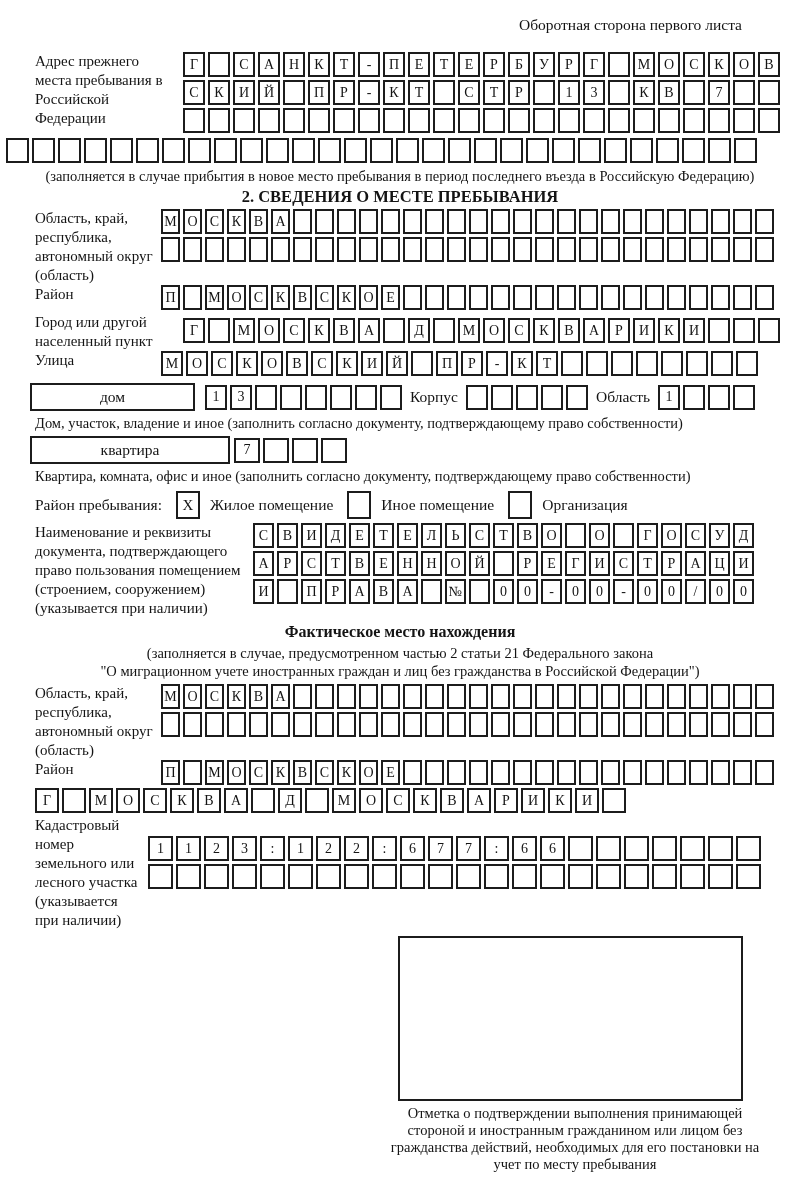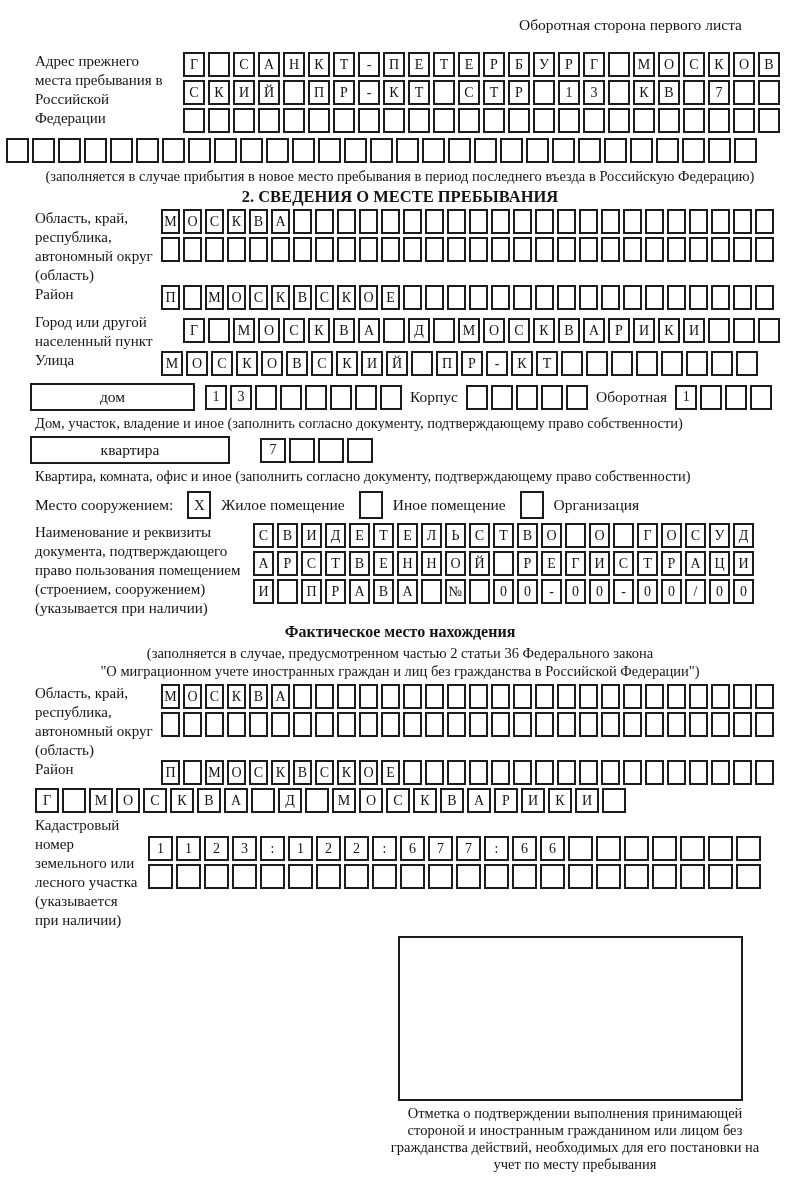--- a/index.html
+++ b/index.html
@@ -25,21 +25,21 @@
   }
   .fullrow { margin:2px 0 0 6px; }
   .note { margin:4px 0 0 35px; font-size:14.5px; line-height:17px; }
   .note-center { text-align:center; margin:4px 10px 0 10px; font-size:14.5px; line-height:18px; }
   .h2 { text-align:center; font-weight:bold; font-size:16.5px; margin-top:2px; line-height:20px; }
   .h3 { text-align:center; font-weight:bold; font-size:16px; margin-top:4px; line-height:20px; }
 
   .houserow { display:flex; align-items:center; margin:4px 0 0 30px; }
   .wbox { flex:none; border:2px solid #1c1c1c; height:24px; display:flex; align-items:center; justify-content:center; font-size:15.5px; }
   .wbox.dom { width:161px; margin-right:10px; }
-  .wbox.apt { width:196px; margin-right:30px;text-align:right; }
+  .wbox.apt { width:196px; margin-right:4px;text-align:right; }
   .inline-lbl { flex:none; padding:0 8px; font-size:15.5px; }
   .aptrow { display:flex; align-items:center; margin:4px 0 0 30px; }
 
   .stayrow { display:flex; align-items:center; margin:6px 0 0 35px; }
   .chk {
     flex:none; width:20px; height:24px; border:2px solid #1c1c1c; margin:0 10px 0 14px;
     display:flex; align-items:center; justify-content:center; font-size:15px;
   }
   .optlabel { font-size:15.5px; }
   .note-sel { margin:2px 0 0 0; width:660px; text-align:center; font-size:14.5px; line-height:17px; }
@@ -353,21 +353,21 @@
         <span class="cell" style="width: 18px;"></span>
       </div>
     <div class="inline-lbl">Корпус</div>
     <div class="boxrow" style="margin-bottom:0">
         <span class="cell" style="width: 18px;"></span>
         <span class="cell" style="width: 18px;"></span>
         <span class="cell" style="width: 18px;"></span>
         <span class="cell" style="width: 18px;"></span>
         <span class="cell" style="width: 18px;"></span>
       </div>
-    <div class="inline-lbl">Оборотная</div>
+    <div class="inline-lbl">Область</div>
     <div class="boxrow" style="margin-bottom:0">
         <span class="cell" style="width: 18px;">1</span>
         <span class="cell" style="width: 18px;"></span>
         <span class="cell" style="width: 18px;"></span>
         <span class="cell" style="width: 18px;"></span>
       </div>
   </div>
   <div class="note">Дом, участок, владение и иное (заполнить согласно документу, подтверждающему право собственности)</div>
 
   <div class="aptrow">
@@ -375,21 +375,21 @@
     <div class="boxrow" style="margin-bottom:0">
         <span class="cell" style="width: 22px;">7</span>
         <span class="cell" style="width: 22px;"></span>
         <span class="cell" style="width: 22px;"></span>
         <span class="cell" style="width: 22px;"></span>
       </div>
   </div>
   <div class="note">Квартира, комната, офис и иное (заполнить согласно документу, подтверждающему право собственности)</div>
 
   <div class="stayrow">
-    <span class="optlabel">Место сооружением:</span>
+    <span class="optlabel">Район пребывания:</span>
     <span class="chk">X</span>
     <span class="optlabel">Жилое помещение</span>
     <span class="chk"></span>
     <span class="optlabel">Иное помещение</span>
     <span class="chk"></span>
     <span class="optlabel">Организация</span>
   </div>
 
   <div class="blk mt4">
     <div class="flabel w210">Наименование и реквизиты документа, подтверждающего право пользования помещением (строением, сооружением) (указывается при наличии)</div>
@@ -460,21 +460,21 @@
           <span class="cell" style="width: 17px;">0</span>
           <span class="cell" style="width: 17px;">0</span>
           <span class="cell" style="width: 17px;">/</span>
           <span class="cell" style="width: 17px;">0</span>
           <span class="cell" style="width: 17px;">0</span>
         </div>
     </div>
   </div>
 
   <div class="h3">Фактическое место нахождения</div>
-  <div class="note-center" style="margin-top:2px">(заполняется в случае, предусмотренном частью 2 статьи 36 Федерального закона</div>
+  <div class="note-center" style="margin-top:2px">(заполняется в случае, предусмотренном частью 2 статьи 21 Федерального закона</div>
   <div class="note-center" style="margin-top:0">"О миграционном учете иностранных граждан и лиц без гражданства в Российской Федерации")</div>
 
   <div class="blk mt4">
     <div class="flabel w118">Область, край, республика, автономный округ (область)</div>
     <div class="rows">
       <div class="boxrow">
           <span class="cell" style="width: 15px;">М</span>
           <span class="cell" style="width: 15px;">О</span>
           <span class="cell" style="width: 15px;">С</span>
           <span class="cell" style="width: 15px;">К</span>

